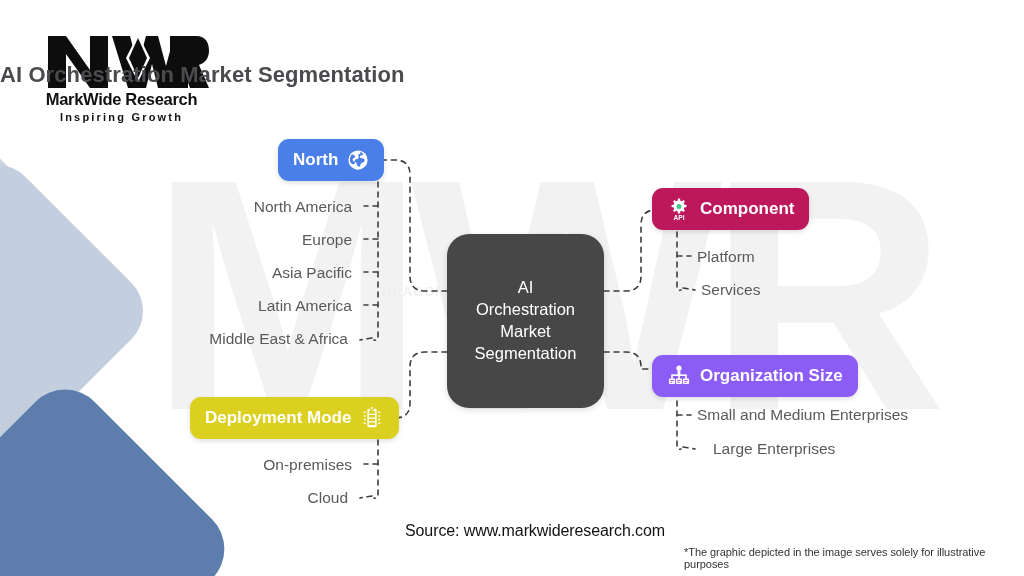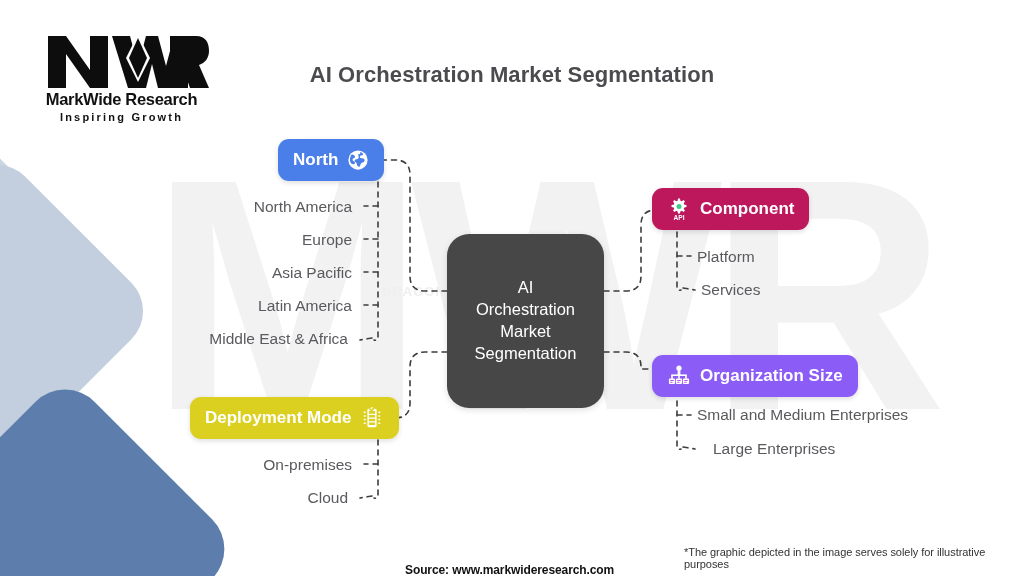--- a/index.html
+++ b/index.html
@@ -93,21 +93,21 @@
     letter-spacing: 2.2px;
     text-align: center;
     margin-top: 2px;
   }
 
   
   .page-title {
     position: absolute;
     left: 0; right: 0;
     top: 62px;
-    text-align: center;
+    text-align: left;
     font-size: 22px;
     font-weight: 700;
     color: #4b4b4f;
     letter-spacing: 0.1px;
   }
 
   
   .wires { position:absolute; inset:0; }
 
   
@@ -159,23 +159,23 @@
     color: #5a5a5e;
     white-space: nowrap;
     line-height: 1;
   }
   .sub.right { text-align: right; }
 
   
   .source {
     position: absolute;
     left: 405px;
-    top: 563px;
-    font-size: 12px;
-    font-weight: 700;
+    top: 522px;
+    font-size: 16px;
+    font-weight: 400;
     color: #111;
     letter-spacing: -0.1px;
   }
   .disclaimer {
     position: absolute;
     left: 684px;
     top: 546px;
     font-size: 11px;
     color: #333;
     letter-spacing: -0.05px;

